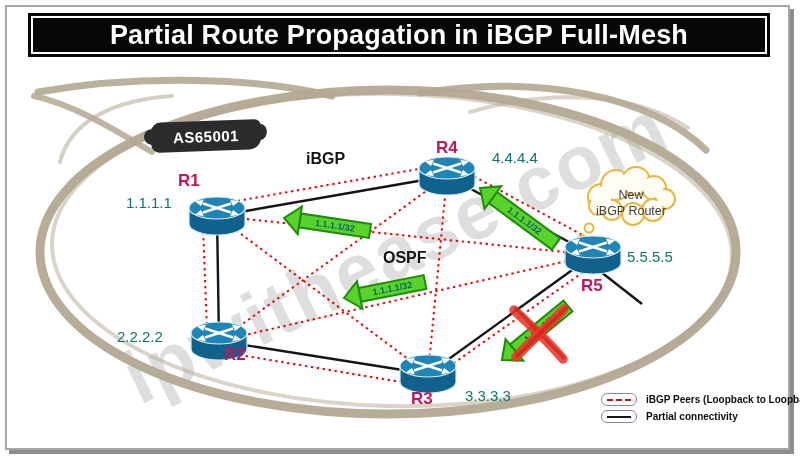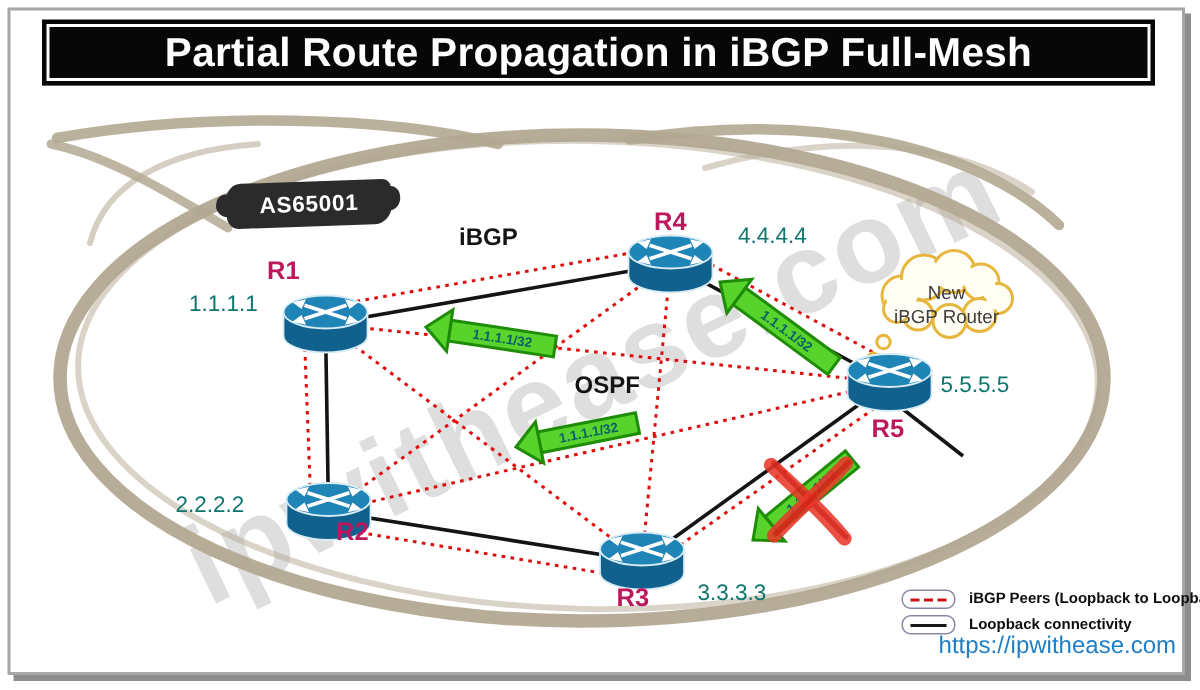--- a/index.html
+++ b/index.html
@@ -262,18 +262,17 @@
     <div class="legend-row">
       <span class="key dashed">
           <i></i>
         </span>
       <span class="legend-label">iBGP Peers (Loopback to Loopback)</span>
     </div>
     <div class="legend-row">
       <span class="key solid">
           <i></i>
         </span>
-      <span class="legend-label">Loopback connectivity</span>
+      <span class="legend-label">Partial connectivity</span>
     </div>
   </div>
 
-  <div class="site-url">https://ipwithease.com</div>
 </div>
 
 </body></html>

